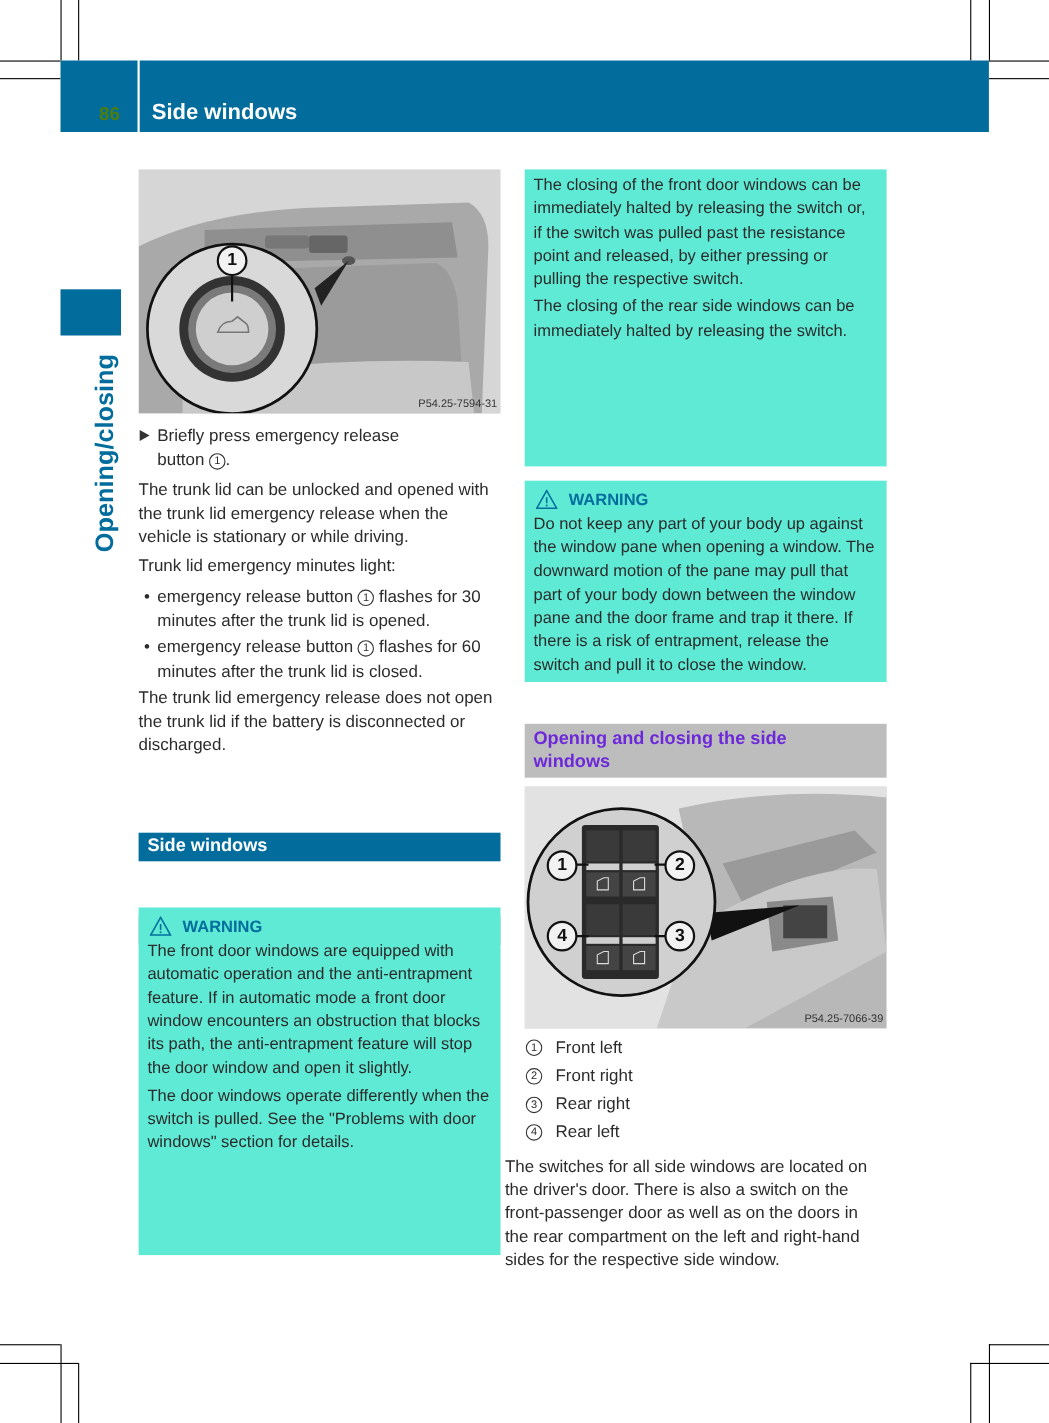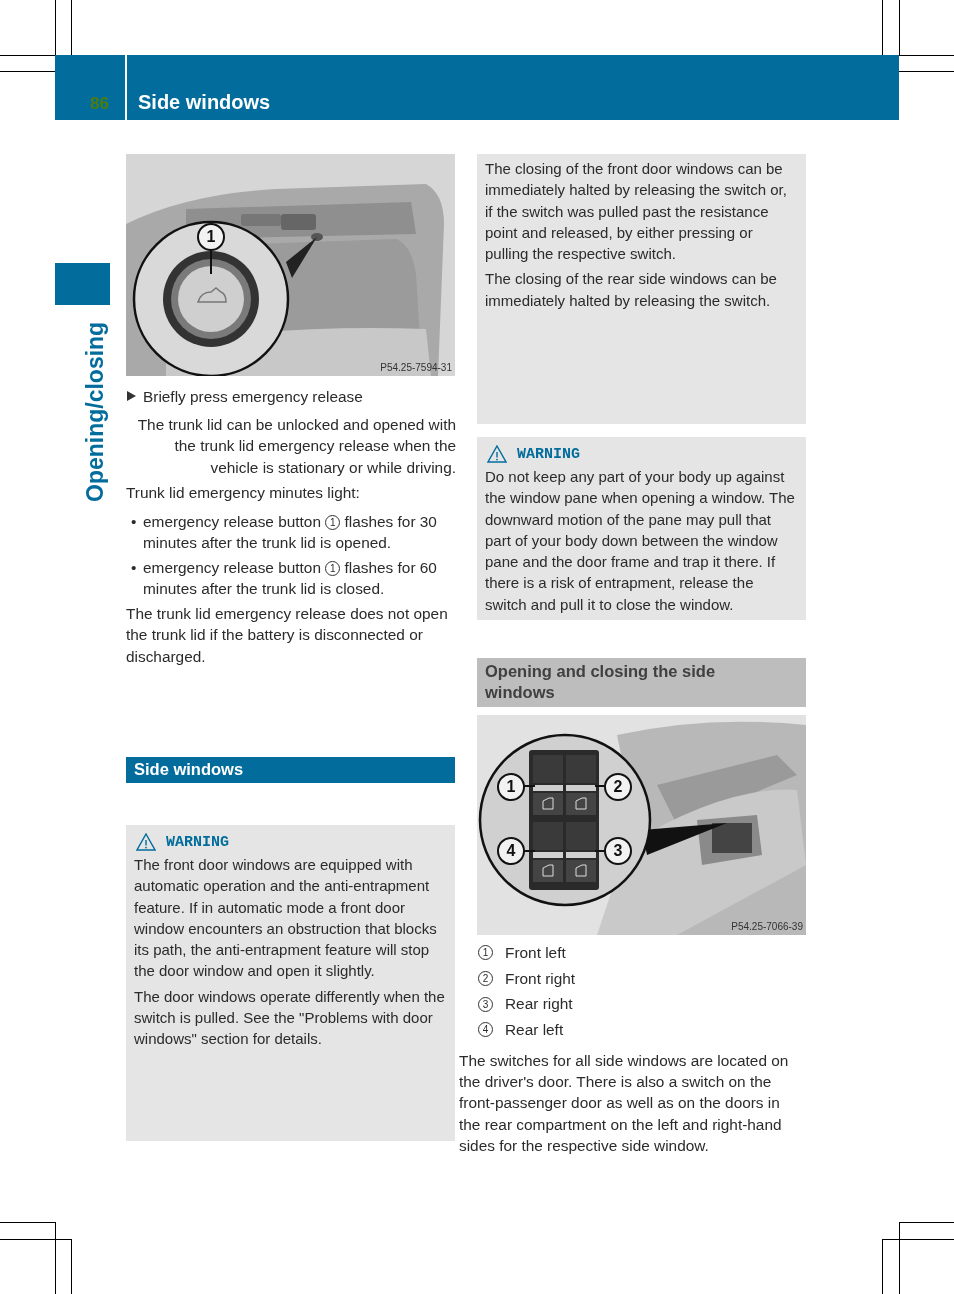--- a/index.html
+++ b/index.html
@@ -27,25 +27,25 @@
   .p { margin-bottom: 4px; }
 
   .col-left { position: absolute; left: 126px; top: 386px; width: 330px; }
   .step { position: relative; padding-left: 17px; }
   .step .arrow { position: absolute; left: 1px; top: 5px; width: 0; height: 0; border-left: 9px solid #333; border-top: 5px solid transparent; border-bottom: 5px solid transparent; }
   .bullet { position: relative; padding-left: 17px; margin-bottom: 3px; }
   .bullet .dot { position: absolute; left: 5px; top: 0; }
   .circ { display: inline-block; width: 15px; height: 15px; border: 1px solid #333; border-radius: 50%; font-size: 10px; line-height: 13px; text-align: center; vertical-align: 1px; }
 
   .sec-blue { position: absolute; background: #026d9d; color: #fff; font-weight: bold; font-size: 16.5px; padding-left: 8px; }
-  .sec-gray { position: absolute; background: #bdbdbd; color: #404040; font-weight: bold; font-size: 16.5px; padding-left: 8px; line-height: 21px; }
-
-  .box { position: absolute; background: #e5e5e5; padding: 6px 8px 0 8px; }
+  .sec-gray { position: absolute; background: #bdbdbd; color: #6d28d9; font-weight: bold; font-size: 16.5px; padding-left: 8px; line-height: 21px; }
+
+  .box { position: absolute; background: #5eead4; padding: 6px 8px 0 8px; }
   .box .text { font-size: 15px; line-height: 21.3px; }
-  .warn-head { display: flex; align-items: center; color: #026d9d; font-weight: bold; font-size: 15px; height: 22px; margin-bottom: 1px; font-family: Liberation Mono, monospace; }
+  .warn-head { display: flex; align-items: center; color: #026d9d; font-weight: bold; font-size: 15px; height: 22px; margin-bottom: 1px; }
   .warn-head svg { margin: 0 10px 0 2px; }
 
   .legend-row { display: flex; align-items: center; height: 25.7px; font-size: 15.4px; }
   .legend-row .circ { margin-right: 12px; vertical-align: 0; }
 
   .callout { position: absolute; width: 28px; height: 28px; border-radius: 50%; border: 2.5px solid #111; background: #f2f2f2; font-weight: bold; font-size: 16px; line-height: 23px; text-align: center; color: #111; }
 </style>
 </head>
 <body>
 
@@ -92,22 +92,23 @@
     <line x1="85" y1="95" x2="85" y2="120" stroke="#111" stroke-width="2"></line>
   </svg>
   <div class="callout" style="left:71px;top:69px;">1</div>
   <div class="fig-code">P54.25-7594-31</div>
 </div>
 
 <div class="col-left text">
   <div class="step p">
     <span class="arrow"></span>
     <div>Briefly press emergency release</div>
-  </div>
-  <div class="p" style="margin-top:6px;text-align:right;">The trunk lid can be unlocked and opened with the trunk lid emergency release when the vehicle is stationary or while driving.</div>
+    <div><span>button </span><span class="circ">1</span><span>.</span></div>
+  </div>
+  <div class="p" style="margin-top:6px;">The trunk lid can be unlocked and opened with the trunk lid emergency release when the vehicle is stationary or while driving.</div>
   <div class="p" style="margin-bottom:7px;">Trunk lid emergency minutes light:</div>
   <div class="bullet">
     <span class="dot">•</span>
     <span>emergency release button </span><span class="circ">1</span><span> flashes for 30 minutes after the trunk lid is opened.</span>
   </div>
   <div class="bullet">
     <span class="dot">•</span>
     <span>emergency release button </span><span class="circ">1</span><span> flashes for 60 minutes after the trunk lid is closed.</span>
   </div>
   <div class="p">The trunk lid emergency release does not open the trunk lid if the battery is disconnected or discharged.</div>

